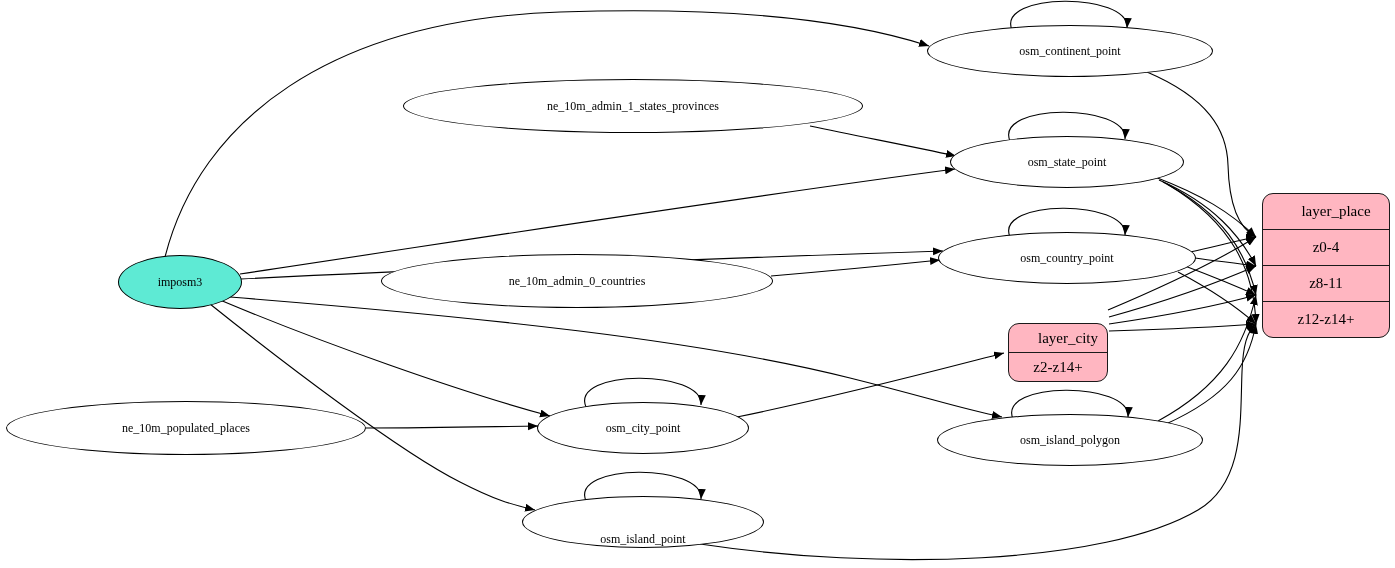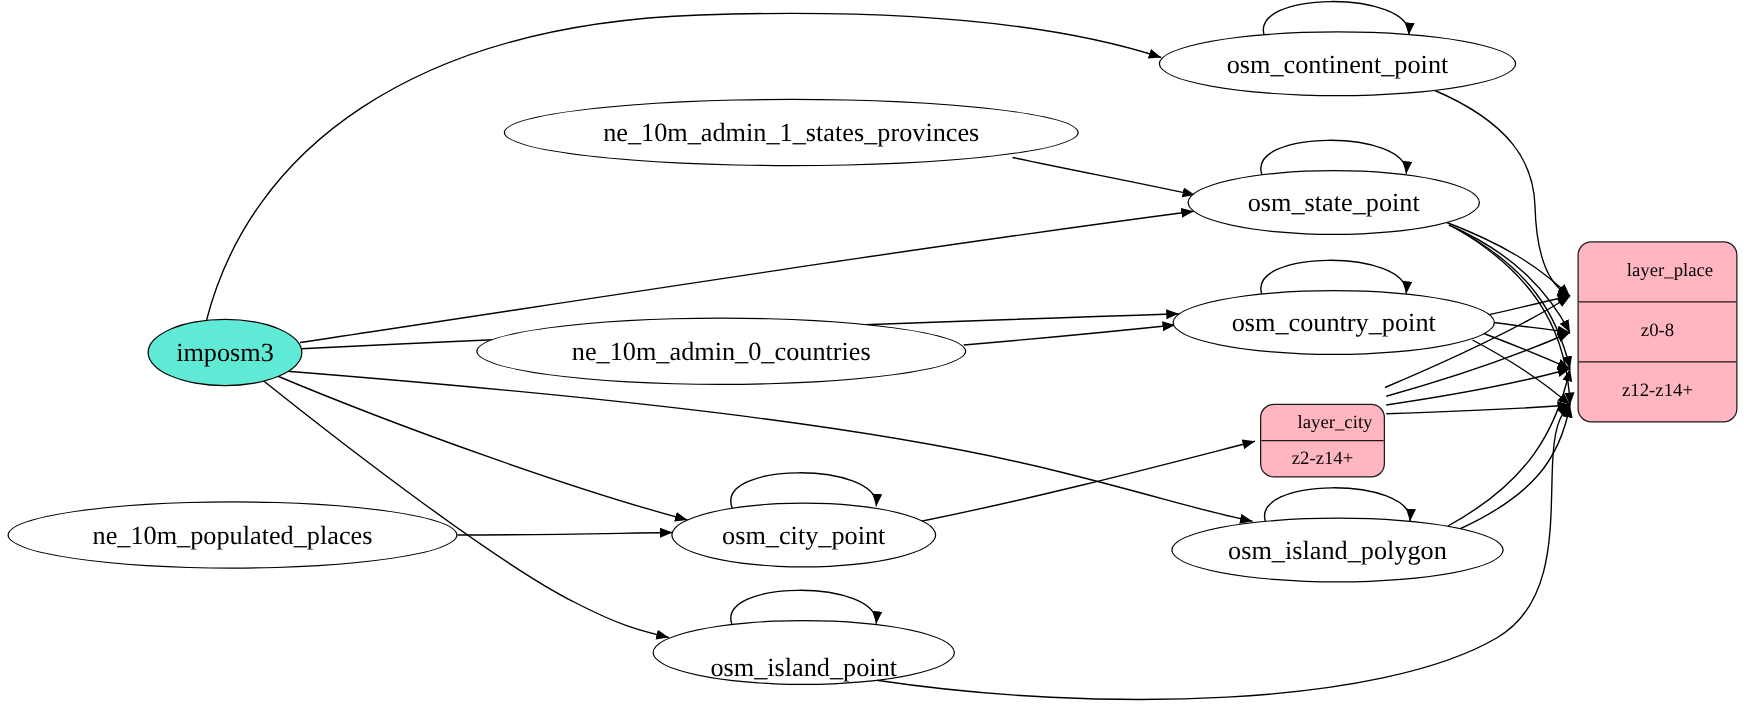--- a/index.html
+++ b/index.html
@@ -9,21 +9,21 @@
     background:#ffffff;
     font-family:"Liberation Serif","DejaVu Serif",serif;
     overflow:hidden;
   }
   #edge-layer{position:absolute;left:0;top:0;width:1395px;height:568px;z-index:1;}
   .node{position:absolute;z-index:2;box-sizing:border-box;}
   .ellipse-node{
     border:1px solid #000;border-radius:50%;
     background:#ffffff;
     display:flex;align-items:center;justify-content:center;
-    font-size:21px;color:#000;white-space:nowrap;
+    font-size:12px;color:#000;white-space:nowrap;
   }
   .record-node{
     border:1.6px solid #1a1a1a;border-radius:11px;
     overflow:hidden;
     display:flex;flex-direction:column;
     font-size:15px;color:#000;
   }
   .record-header{
     flex:1;display:flex;align-items:center;justify-content:center;
     white-space:nowrap;
@@ -109,17 +109,18 @@
       </div>
       <div class="node ellipse-node" style="left: 522px; top: 496px; width: 242px; height: 52px; background: rgb(255, 255, 255); align-items: flex-end;">
         <span>osm_island_point</span>
       </div>
       <div class="node record-node" style="left: 1008px; top: 309px; width: 100px; height: 59px; background: rgb(255, 182, 193); margin-top: 14px;">
         <div class="record-header">layer_city</div>
         <div class="record-row">z2-z14+</div>
       </div>
       <div class="node record-node" style="left: 1262px; top: 193px; width: 128px; height: 145px; background: rgb(255, 182, 193);">
         <div class="record-header">layer_place</div>
-        <div class="record-row">z0-8</div>
+        <div class="record-row">z0-4</div>
+        <div class="record-row">z8-11</div>
         <div class="record-row">z12-z14+</div>
       </div>
     </div>
 </div>
 
 </body></html>

